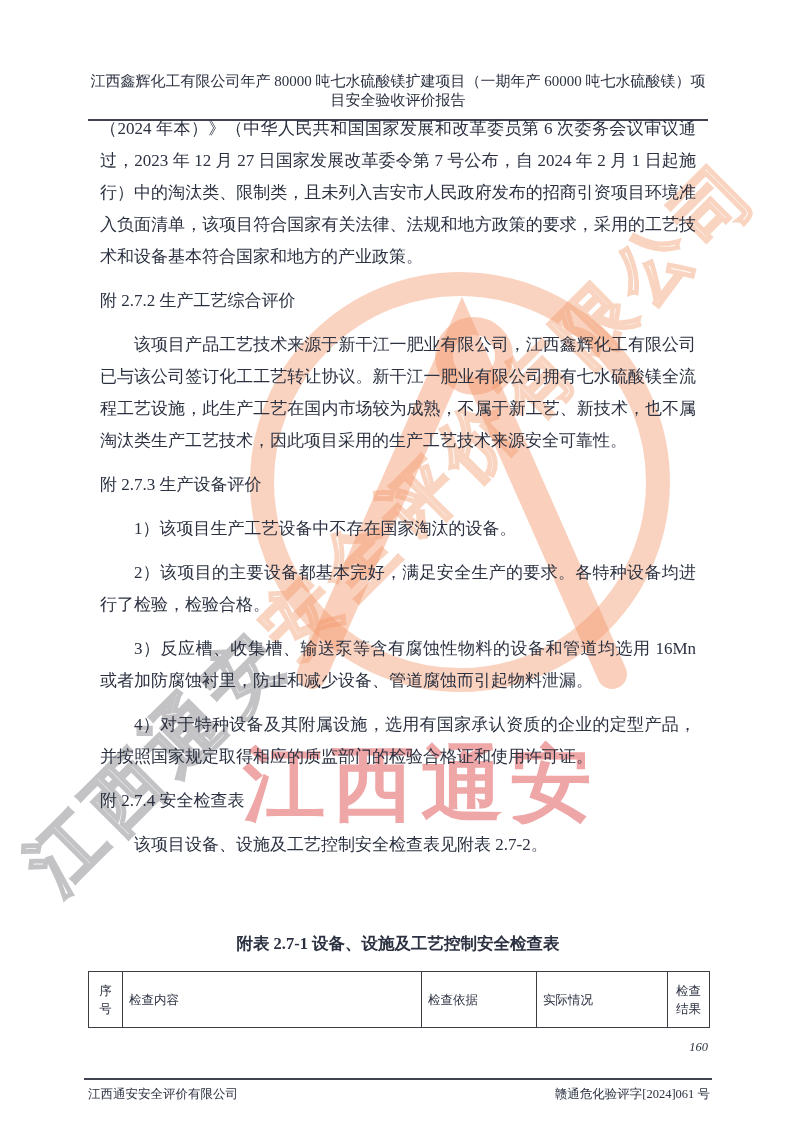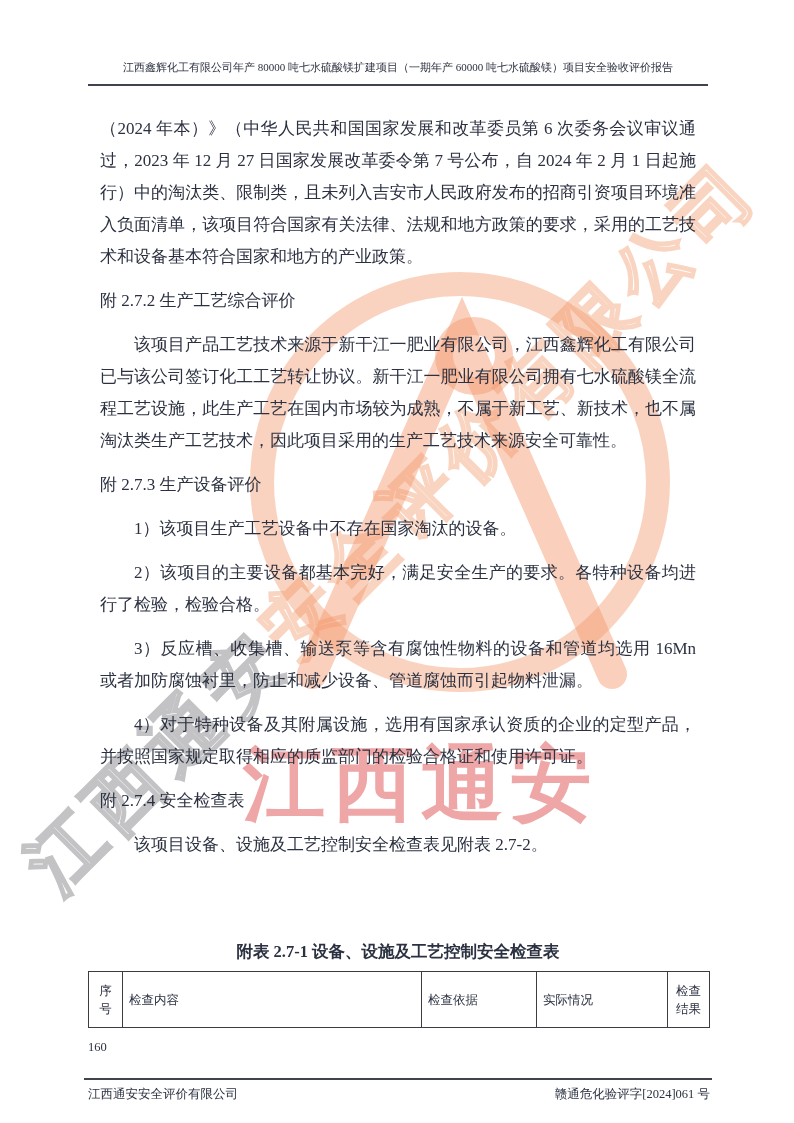--- a/index.html
+++ b/index.html
@@ -46,54 +46,54 @@
     color:transparent;
     -webkit-text-stroke:2.5px rgba(98,98,104,.38);
   }
   .wm-diag .upper{
     color:transparent;
     -webkit-text-stroke:2.5px rgba(240,152,104,.42);
   }
   
   .content{position:absolute;inset:0;z-index:1;}
   .header{
-    position:absolute;left:88px;top:60px;width:620px;
-    font-size:11px;text-align:center;
+    position:absolute;left:88px;top:72px;width:620px;
+    font-size:15px;text-align:center;
     padding-bottom:9px;
     border-bottom:2px solid #3f4350;
     color:#2b3140;
   }
   .body-text{
     position:absolute;left:88px;top:101px;width:620px;height:832px;
     overflow:hidden;
     font-size:17px;line-height:32px;
     text-align:justify;
   }
   .body-text p{margin:12px;}
   .body-text p.indent{text-indent:2em;}
   .table-title{
     position:absolute;left:88px;top:933px;width:620px;
-    text-align:center;font-weight:bold;font-size:16.5px;margin-top:8px;
+    text-align:center;font-weight:bold;font-size:16.5px;
   }
   table.check{
     position:absolute;left:88px;top:971px;
     border-collapse:collapse;
     table-layout:fixed;width:621px;
   }
   table.check td{
     border:1.5px solid #3c3c42;
     height:56px;box-sizing:border-box;
     font-size:12.5px;line-height:18px;
     padding:3px 6px;vertical-align:middle;
     color:#2b3140;
   }
   td.c-center{text-align:center;padding:3px 3px;margin-left:10px;}
   .pageno{
     position:absolute;left:88px;top:1040px;width:620px;
-    text-align:left;font-size:12.5px;
+    text-align:right;font-size:12.5px;font-style:italic;
   }
   .footer-line{
     position:absolute;left:84px;top:1078px;width:628px;
     border-top:2px solid #3f4350;
   }
   .footer{
     position:absolute;left:88px;top:1086px;width:622px;
     display:flex;justify-content:space-between;
     font-size:12.5px;
   }

